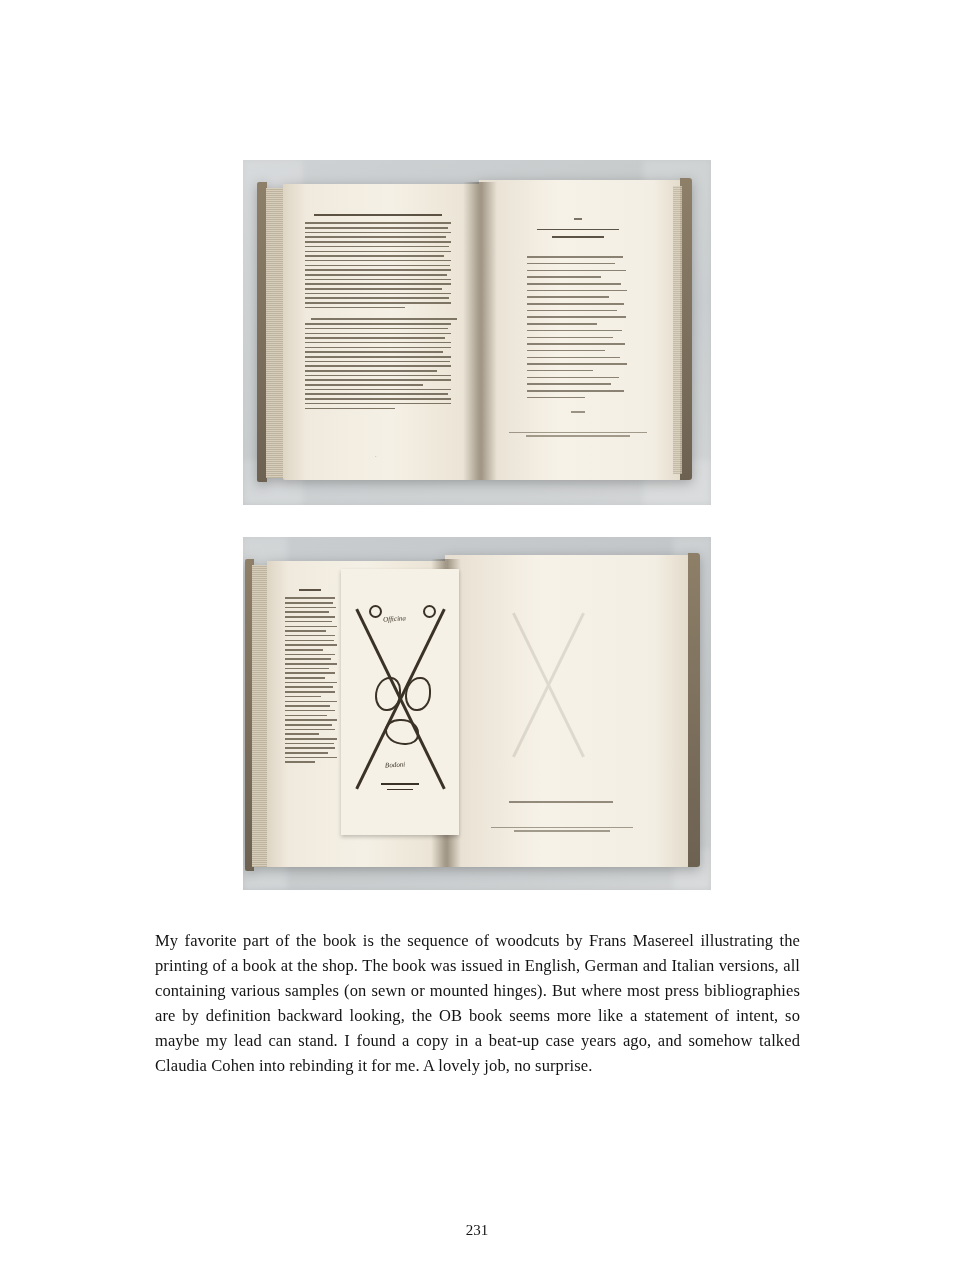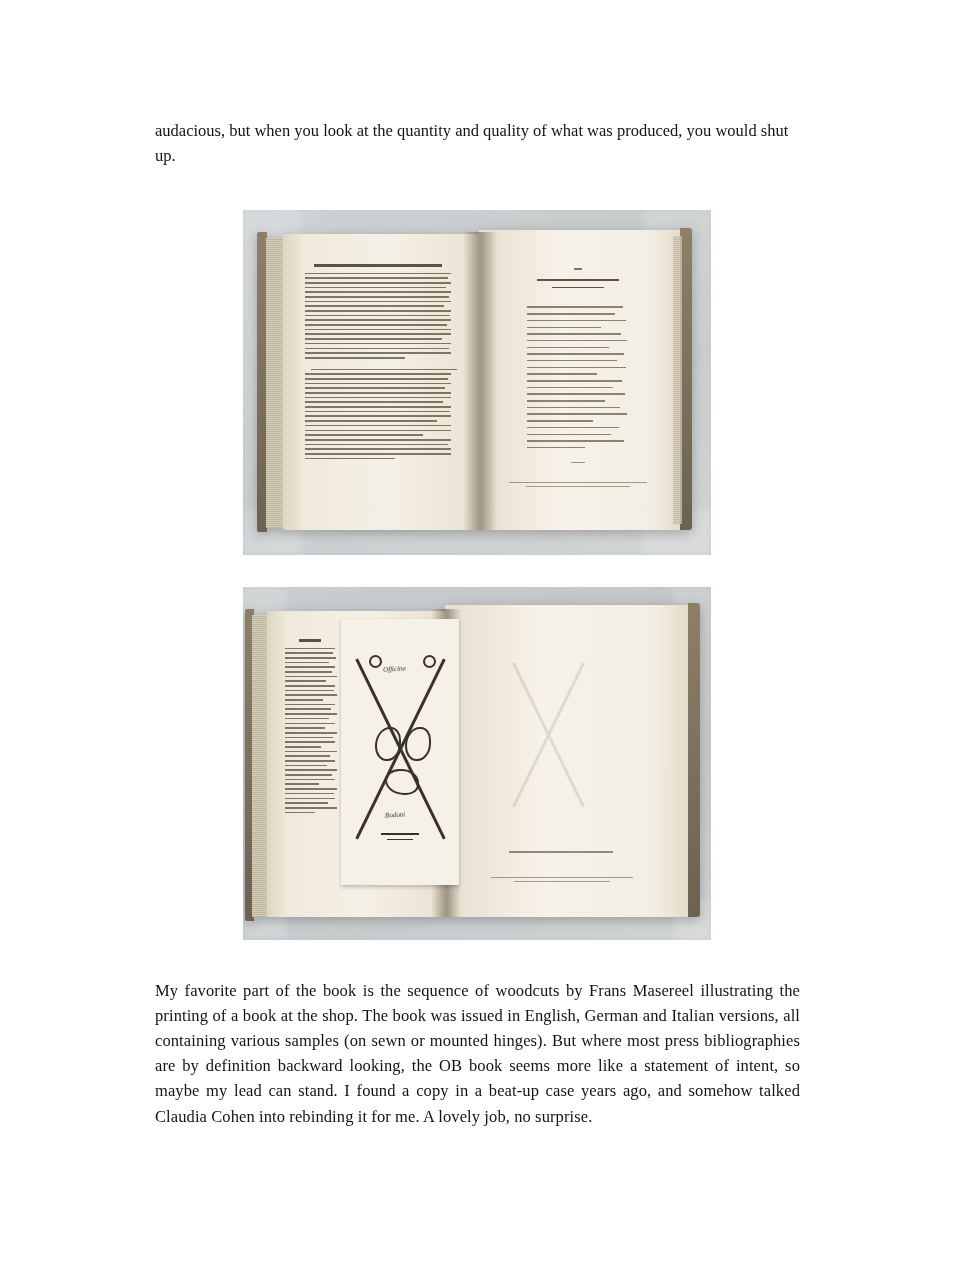--- a/index.html
+++ b/index.html
@@ -174,21 +174,20 @@
     color: #151515;
   }
 </style>
 </head>
 <body>
 
 <div class="page">
 
   <div class="content">
 
-    <p class="para para-top">audacious, but when you look at the quantity and quality of what was produced, you would shut up.</p>
 
     <div class="figure fig1">
       <div class="photo">
 
         <div class="cloth-fold" style="left:0;top:0;width:60px;height:345px;"></div>
         <div class="cloth-fold" style="left:400px;top:0;width:68px;height:345px;"></div>
         <div class="cloth-fold" style="left:0;top:300px;width:468px;height:45px;"></div>
 
         <div class="book" style="left:14px; top:16px; width:442px; height:312px;">
 
@@ -385,13 +384,14 @@
           </div>
 
         </div>
       </div>
     </div>
 
     <p class="para para-bottom" style="margin-top:38px;">My favorite part of the book is the sequence of woodcuts by Frans Masereel illustrating the printing of a book at the shop. The book was issued in English, German and Italian versions, all containing various samples (on sewn or mounted hinges). But where most press bibliographies are by definition backward looking, the OB book seems more like a statement of intent, so maybe my lead can stand. I found a copy in a beat-up case years ago, and somehow talked Claudia Cohen into rebinding it for me. A lovely job, no surprise.</p>
 
   </div>
 
+  <div class="pagenum">231</div>
 </div>
 
 </body></html>

